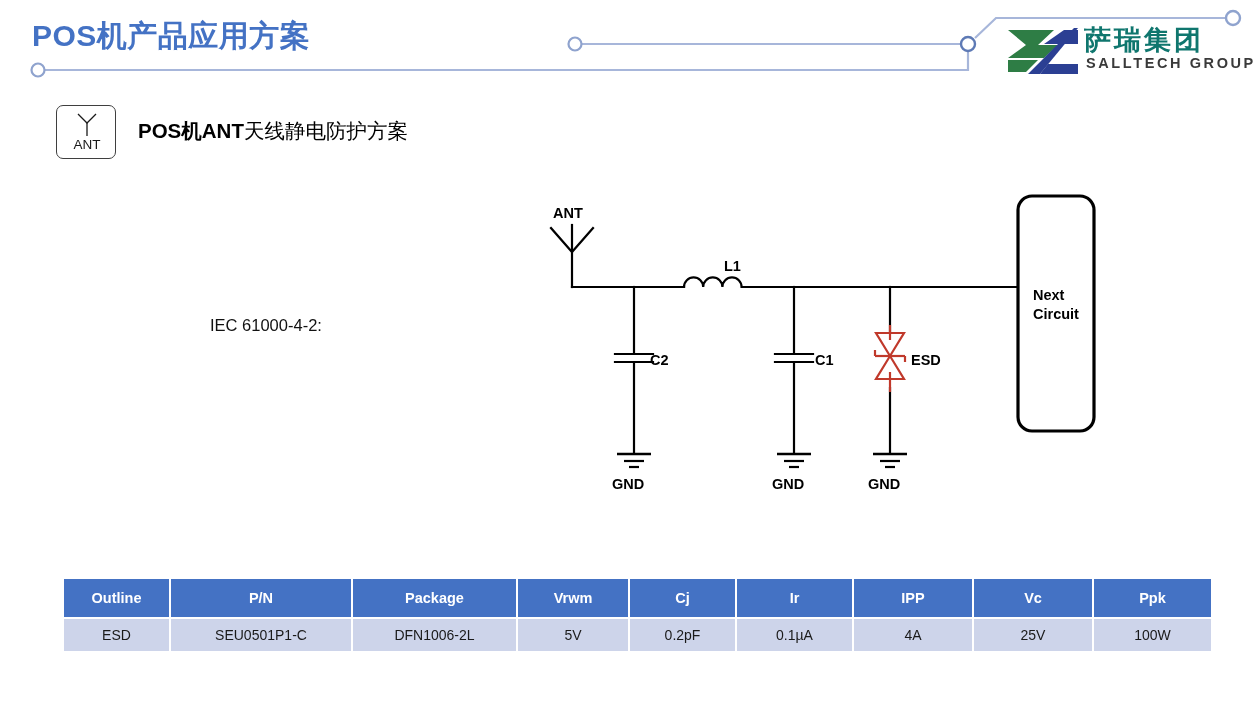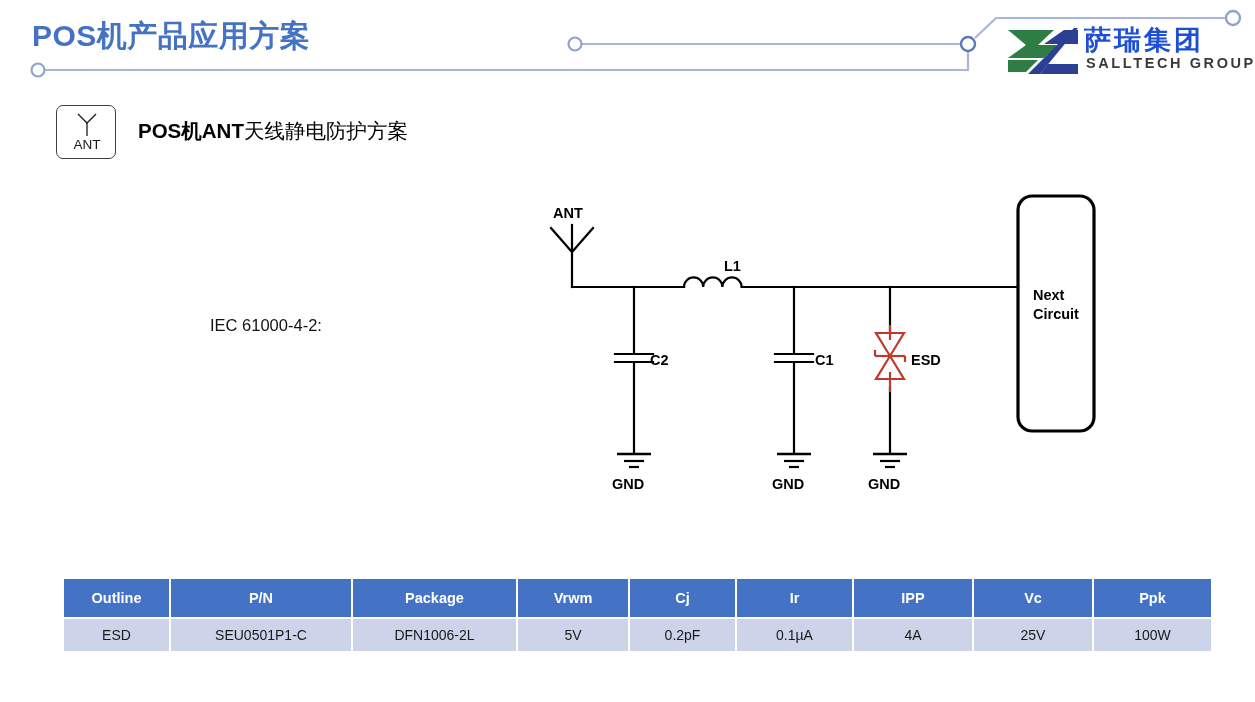--- a/index.html
+++ b/index.html
@@ -46,21 +46,21 @@
     position: absolute;
     left: 0; top: 2px;
   }
   #logo-cn {
     position: absolute;
     left: 80px;
     top: 0px;
     font-family: Liberation Serif, serif;
     font-size: 27px;
     font-weight: bold;
-    color: #1d4ed8;
+    color: #0f766e;
     letter-spacing: 3px;
     white-space: nowrap;
   }
   #logo-en {
     position: absolute;
     left: 82px;
     top: 33px;
     font-size: 14.5px;
     font-weight: bold;
     color: #3a3a3a;

